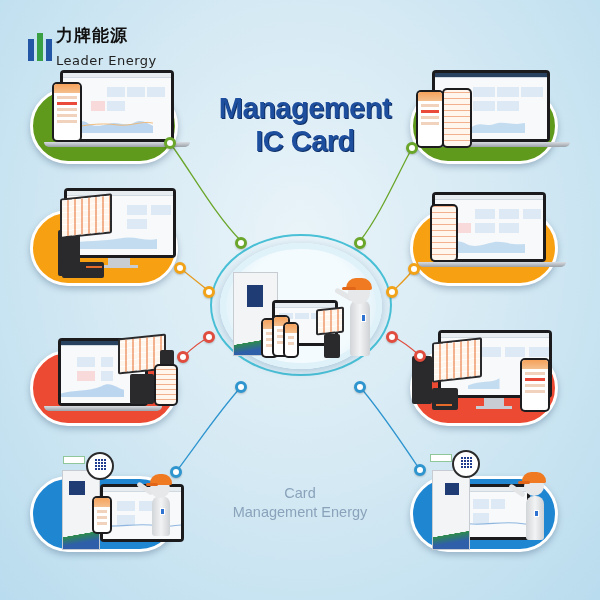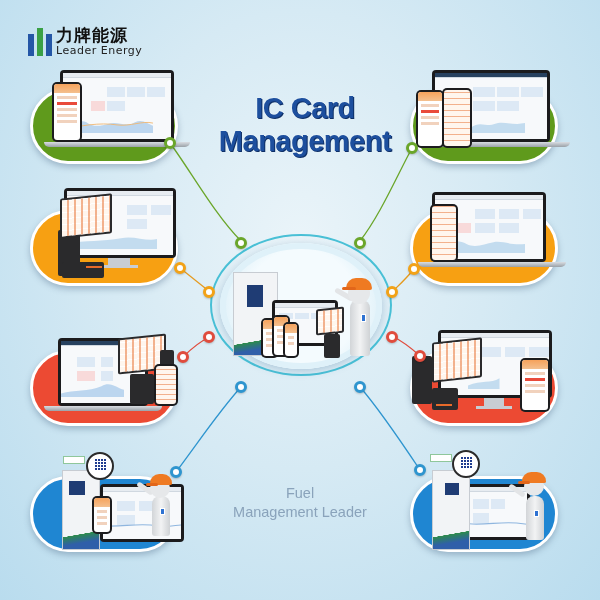--- a/index.html
+++ b/index.html
@@ -7,21 +7,21 @@
   body {
     position: relative;
     font-family: "Liberation Sans", sans-serif;
     background: radial-gradient(ellipse at 50% 40%, #eaf4f9 0%, #d6eaf4 45%, #b9dcee 100%);
   }
   .logo { position: absolute; left: 28px; top: 26px; display: flex; align-items: center; gap: 4px; }
   .logo-mark { display: flex; gap: 3px; align-items: flex-end; height: 28px; }
   .logo-bar { width: 6px; }
   .logo-text { display: flex; flex-direction: column; }
   .logo-cn { font-family: "DejaVu Sans", sans-serif; font-weight: bold; font-size: 17px; color: #111; letter-spacing: 1px; line-height: 18px; }
-  .logo-en { font-family: "DejaVu Sans", sans-serif; font-size: 11px; color: #222; letter-spacing: 0.5px; }
+  .logo-en { font-family: "DejaVu Sans", sans-serif; font-size: 13px; color: #222; letter-spacing: 0.5px; margin-top: 9px; }
 
   .title {
     position: absolute; left: 210px; top: 92px; width: 190px; text-align: center;
     font-family: "Liberation Sans", sans-serif; font-weight: bold; font-size: 29px; line-height: 33px;
     color: #1d4f9e; letter-spacing: -0.5px;
     text-shadow: 1px 1px 0 #0e2f66, 0 0 2px rgba(255,255,255,0.6);
   }
   .subtitle {
     position: absolute; left: 200px; top: 484px; width: 200px; text-align: center;
     font-size: 14.5px; line-height: 19px; color: #8aa3bb;
@@ -94,22 +94,22 @@
     <div class="logo-bar" style="height:28px;background:#3aa046;"></div>
     <div class="logo-bar" style="height:22px;background:#2456a6;"></div>
   </div>
   <div class="logo-text">
     <span class="logo-cn">力牌能源</span>
     <span class="logo-en">Leader Energy</span>
   </div>
 </div>
 
 <div class="title">
+  <div>Management</div>
   <div>IC Card</div>
-  <div>Management</div>
 </div>
 
 <svg class="wires" width="600" height="600">
 
   <path d="M170,143 C190,170 215,215 241,241" stroke="#6aa62a" stroke-width="1.3" fill="none"></path>
   <path d="M180,268 C195,280 205,288 210,292" stroke="#e59a1e" stroke-width="1.3" fill="none"></path>
   <path d="M183,357 C195,345 203,340 210,337" stroke="#e04c3d" stroke-width="1.3" fill="none"></path>
   <path d="M176,472 C200,440 220,410 241,387" stroke="#2e95cf" stroke-width="1.3" fill="none"></path>
 
   <path d="M412,148 C395,180 380,215 360,241" stroke="#6aa62a" stroke-width="1.3" fill="none"></path>
@@ -392,15 +392,15 @@
 <div class="node" style="left:164px;top:137px;border-color:#6aa62a;"></div>
 <div class="node" style="left:174px;top:262px;border-color:#f2a217;"></div>
 <div class="node" style="left:177px;top:351px;border-color:#e04c3d;"></div>
 <div class="node" style="left:170px;top:466px;border-color:#2e95cf;"></div>
 <div class="node" style="left:406px;top:142px;border-color:#6aa62a;"></div>
 <div class="node" style="left:408px;top:263px;border-color:#f2a217;"></div>
 <div class="node" style="left:414px;top:350px;border-color:#e04c3d;"></div>
 <div class="node" style="left:414px;top:464px;border-color:#2e95cf;"></div>
 
 <div class="subtitle">
-  <div>Fuel</div>
-  <div>Management Leader</div>
+  <div>Card</div>
+  <div>Management Energy</div>
 </div>
 
 </body></html>

